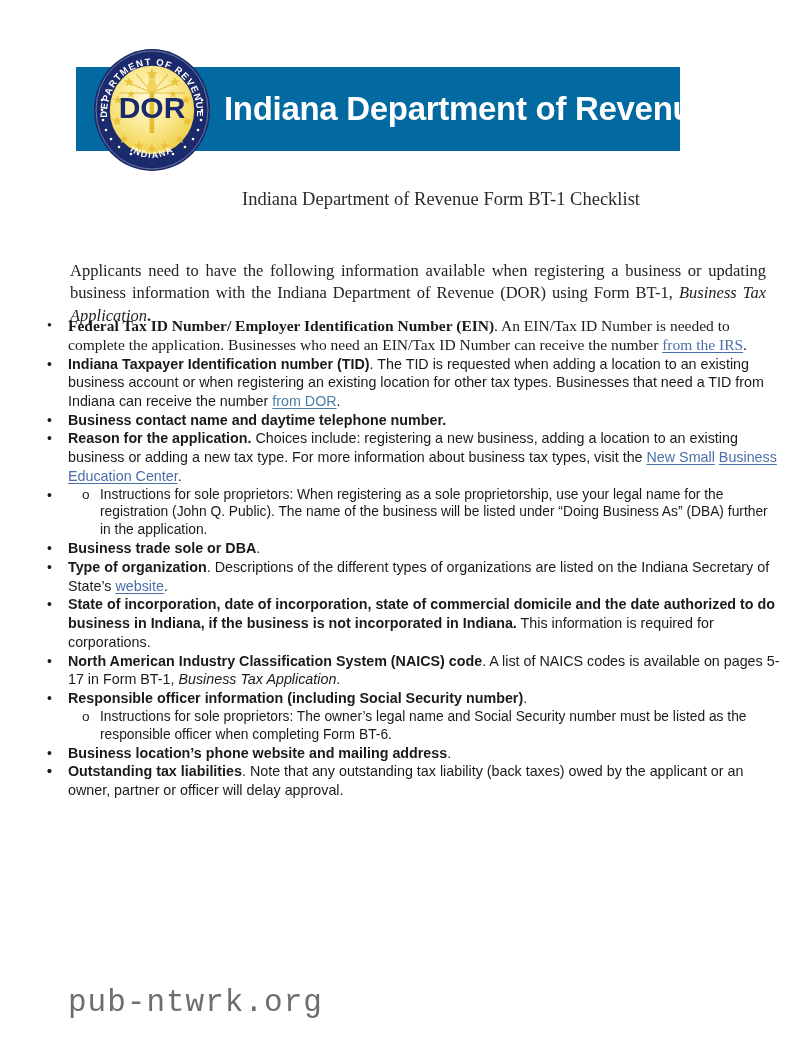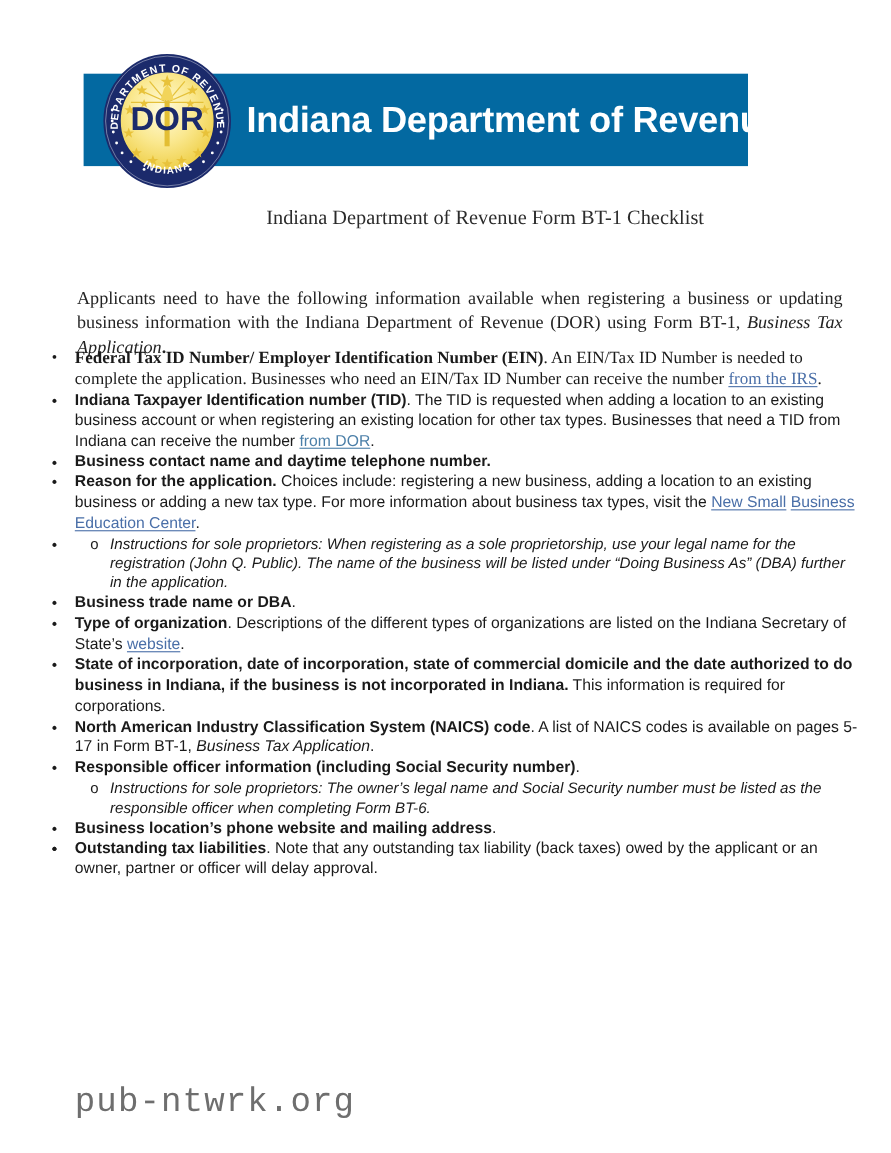--- a/index.html
+++ b/index.html
@@ -123,21 +123,20 @@
     font-size: 13.6px;
     line-height: 1.30;
     color: #1a1a1a;
   }
   .sub-row > .btext {
     font-size: 13.8px;
     line-height: 1.30;
     color: #1a1a1a;
     display: block;
     text-indent: 0;
-    font-style: italic;
   }
 
   b, .bold { font-weight: bold; }
   .ital { font-style: italic; }
 
   a.doclink {
     color: #4a6fa8;
     text-decoration: underline;
     text-underline-offset: 2px;
   }
@@ -267,21 +266,21 @@
   <div class="bullet-row">
     <span class="marker">•</span>
   </div>
   <div class="sub-row">
     <span class="marker">o</span>
     <span class="btext">Instructions for sole proprietors: When registering as a sole proprietorship, use your legal name for the registration (John Q. Public). The name of the business will be listed under “Doing Business As” (DBA) further in the application.</span>
   </div>
 
   <div class="bullet-row">
     <span class="marker">•</span>
-    <span class="btext"><b>Business trade name or DBA</b><span>.</span></span>
+    <span class="btext"><b>Business trade sole or DBA</b><span>.</span></span>
   </div>
 
   <div class="bullet-row">
     <span class="marker">•</span>
     <span class="btext"><b>Type of organization</b><span>. Descriptions of the different types of organizations are listed on the Indiana Secretary of State’s </span><a class="doclink" href="#">website</a><span>.</span></span>
   </div>
 
   <div class="bullet-row">
     <span class="marker">•</span>
     <span class="btext"><b>State of incorporation, date of incorporation, state of commercial domicile and the date authorized to do business in Indiana, if the business is not incorporated in Indiana.</b><span> This information is required for corporations.</span></span>

